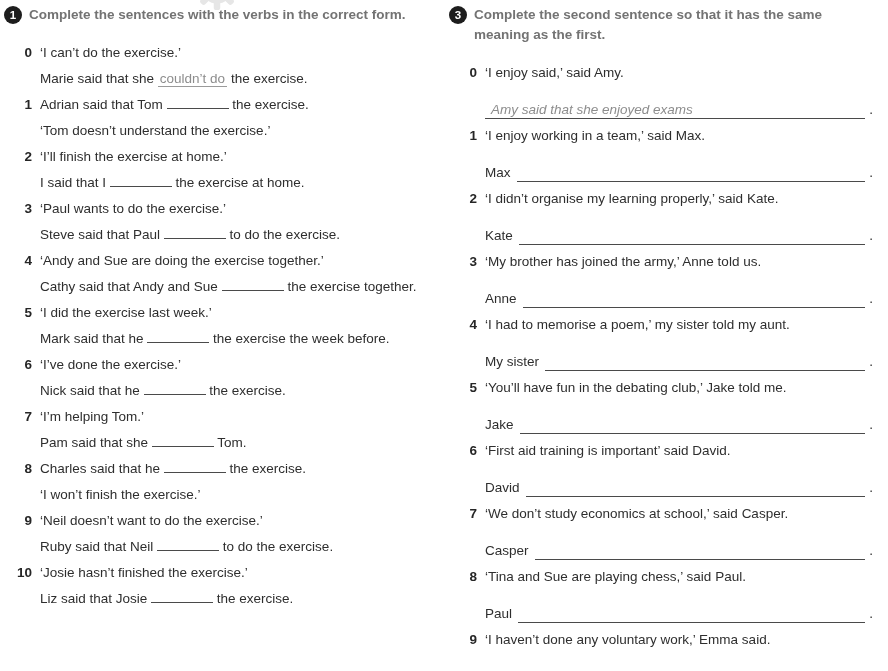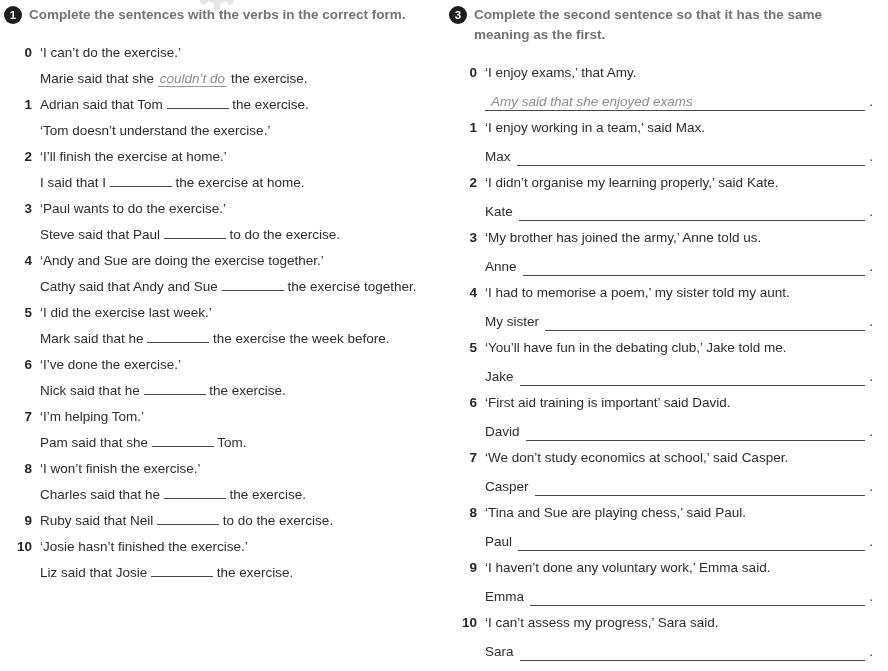--- a/index.html
+++ b/index.html
@@ -16,24 +16,24 @@
     flex:0 0 auto;width:18px;height:18px;border-radius:50%;background:#1d1d1d;color:#fff;
     font-weight:bold;font-size:11.5px;display:flex;align-items:center;justify-content:center;margin-top:1px;
   }
   .ex-title{margin:0;font-size:13.5px;font-weight:bold;line-height:20px;max-width:394px;color:#737373;}
   .items{display:block;}
   .item{display:flex;}
   .num{width:28px;text-align:right;font-weight:bold;line-height:20px;flex:0 0 auto;color:#262626;}
   .content{margin-left:8px;flex:1;min-width:0;}
   .line{line-height:20px;margin-bottom:6px;}
   .blank{display:inline-block;width:62px;height:13px;border-bottom:1.4px solid #4a4a4a;vertical-align:baseline;}
-  .filled-inline{color:#8d8d8d;font-style:italic;border-bottom:1.4px solid #9a9a9a;padding:0 2px;}
+  .filled-inline{color:#8d8d8d;border-bottom:1.4px solid #9a9a9a;padding:0 2px;}
   .flex-line{display:flex;align-items:flex-end;}
   .ans-name{white-space:pre;}
-  .fill-line{flex:1;min-width:0;border-bottom:1.4px solid #4a4a4a;height:17px;line-height:17px;margin:4px 0 1px 6px;}
+  .fill-line{flex:1;min-width:0;border-bottom:1.4px solid #4a4a4a;height:17px;line-height:17px;margin:12px 0 1px 6px;}
   .fill-line:first-child{margin-left:0;}
   .filled-text{color:#8d8d8d;font-style:italic;padding-left:6px;white-space:nowrap;}
   .period{margin-left:4px;line-height:20px;}
 </style>
 </head>
 <body>
 
 <div class="page">
 
   <div class="gear">
@@ -119,28 +119,29 @@
     <div class="num">7</div>
     <div class="content">
       <div class="line quote">‘I’m helping Tom.’</div>
       <div class="line answer">Pam said that she <span class="blank"></span> Tom.</div>
     </div>
   </div>
 
   <div class="item">
     <div class="num">8</div>
     <div class="content">
+      <div class="line answer">Charles said that he <span class="blank"></span> the exercise.</div>
       <div class="line quote">‘I won’t finish the exercise.’</div>
-      <div class="line answer">Charles said that he <span class="blank"></span> the exercise.</div>
     </div>
   </div>
 
   <div class="item">
     <div class="num">9</div>
     <div class="content">
+      <div class="line quote">‘Neil doesn’t want to do the exercise.’</div>
       <div class="line answer">Ruby said that Neil <span class="blank"></span> to do the exercise.</div>
     </div>
   </div>
 
   <div class="item">
     <div class="num">10</div>
     <div class="content">
       <div class="line quote">‘Josie hasn’t finished the exercise.’</div>
       <div class="line answer">Liz said that Josie <span class="blank"></span> the exercise.</div>
     </div>
@@ -150,21 +151,21 @@
 
   <section class="col col-right">
     <div class="ex-header">
       <span class="badge">3</span>
       <h2 class="ex-title">Complete the second sentence so that it has the same meaning as the first.</h2>
     </div>
     <div class="items">
   <div class="item">
     <div class="num">0</div>
     <div class="content">
-      <div class="line quote">‘I enjoy exams,’ that Amy.</div>
+      <div class="line quote">‘I enjoy said,’ said Amy.</div>
       <div class="line answer flex-line">
               <span class="fill-line"><span class="filled-text">Amy said that she enjoyed exams</span></span>
               <span class="period">.</span>
             </div>
     </div>
   </div>
 
   <div class="item">
     <div class="num">1</div>
     <div class="content">

